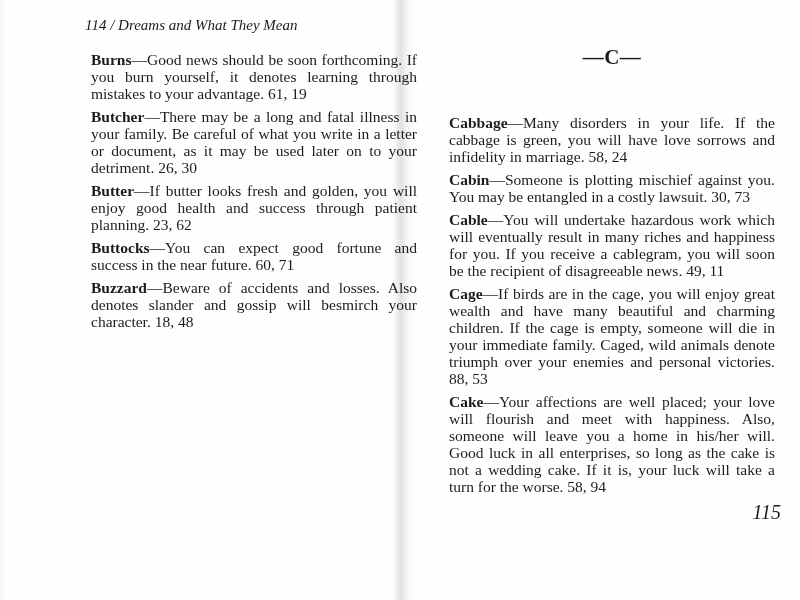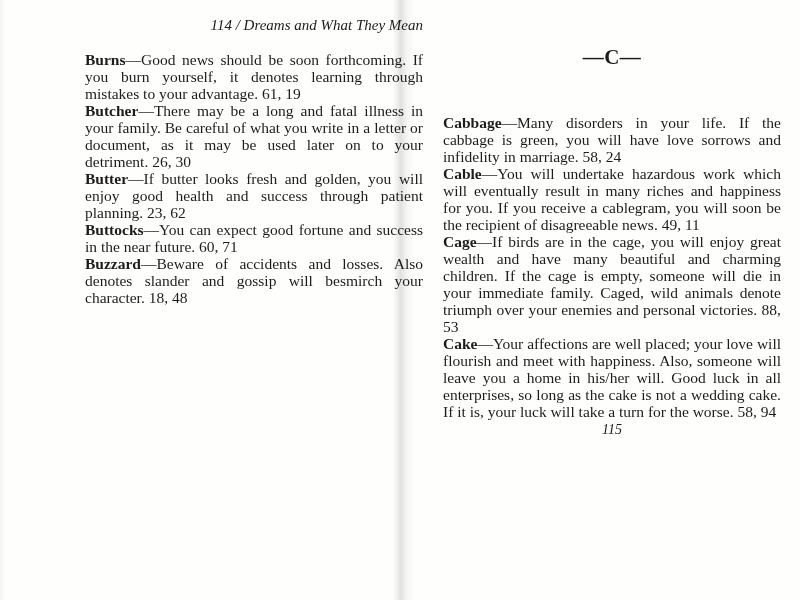--- a/index.html
+++ b/index.html
@@ -49,45 +49,44 @@
     position: absolute;
     left: 443px;
     top: 44px;
     width: 338px;
   }
   .running-head {
     font-style: italic;
     font-size: 15px;
     line-height: 18px;
     margin: 0 0 17px 0;
-    text-align: right;
   }
   .section-head {
     text-align: center;
     font-weight: bold;
     font-size: 21px;
     line-height: 26px;
     margin: 0 0 44px 0;
     letter-spacing: 0.5px;
   }
   .entry {
-    margin: 0;
+    margin: 6px;
     font-size: 15.5px;
     line-height: 17px;
     text-align: justify;
     hyphens: auto;
     -webkit-hyphens: auto;
   }
   .entry b {
     font-weight: bold;
   }
   .page-num {
-    text-align: center;
+    text-align: right;
     font-style: italic;
-    font-size: 14px;
+    font-size: 20px;
     margin-top: 2px;
   }
 </style>
 </head>
 <body>
 
 <div class="scan">
   <div class="edge-shadow-left"></div>
   <div class="gutter-shadow"></div>
 
@@ -99,19 +98,20 @@
         <p class="entry"><b>Butter</b><span>—If butter looks fresh and golden, you will enjoy good health and success through patient planning. 23, 62</span></p>
         <p class="entry"><b>Buttocks</b><span>—You can expect good fortune and success in the near future. 60, 71</span></p>
         <p class="entry"><b>Buzzard</b><span>—Beware of accidents and losses. Also denotes slander and gossip will besmirch your character. 18, 48</span></p>
       </div>
   </div>
 
   <div class="page-right">
     <p class="section-head">—C—</p>
     <div id="right-entries">
         <p class="entry"><b>Cabbage</b><span>—Many disorders in your life. If the cabbage is green, you will have love sorrows and infidelity in marriage. 58, 24</span></p>
+        <p class="entry"><b>Cabin</b><span>—Someone is plotting mischief against you. You may be entangled in a costly lawsuit. 30, 73</span></p>
         <p class="entry"><b>Cable</b><span>—You will undertake hazardous work which will eventually result in many riches and happiness for you. If you receive a cablegram, you will soon be the recipient of disagreeable news. 49, 11</span></p>
         <p class="entry"><b>Cage</b><span>—If birds are in the cage, you will enjoy great wealth and have many beautiful and charming children. If the cage is empty, someone will die in your immediate family. Caged, wild animals denote triumph over your enemies and personal victories. 88, 53</span></p>
         <p class="entry"><b>Cake</b><span>—Your affections are well placed; your love will flourish and meet with happiness. Also, someone will leave you a home in his/her will. Good luck in all enterprises, so long as the cake is not a wedding cake. If it is, your luck will take a turn for the worse. 58, 94</span></p>
       </div>
     <p class="page-num">115</p>
   </div>
 </div>
 
 </body></html>

